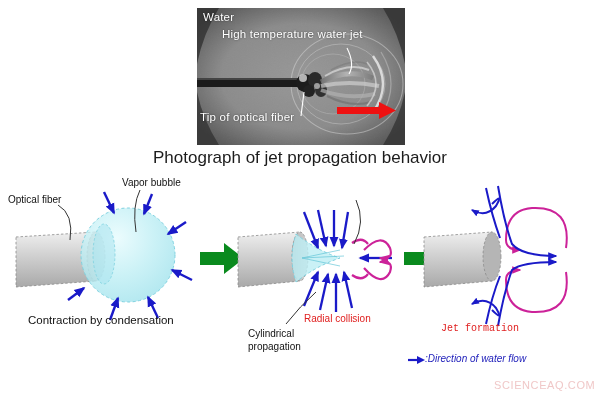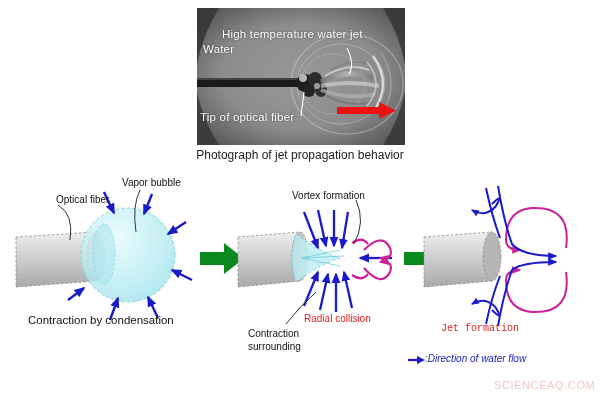--- a/index.html
+++ b/index.html
@@ -17,35 +17,35 @@
     position:absolute;left:197px;top:8px;width:208px;height:137px;
     overflow:hidden;
     background:#8d8d8d;
   }
   .photo svg{display:block;}
   .photo-label{
     position:absolute;color:#ffffff;font-size:11.5px;
     text-shadow:0 0 2px rgba(0,0,0,.55);
     white-space:nowrap;letter-spacing:.2px;
   }
-  #lbl-water{left:203px;top:11px;margin-top:32px;}
+  #lbl-water{left:203px;top:11px;}
   #lbl-jet{left:222px;top:28px;}
   #lbl-tip{left:200px;top:111px;}
 
   .caption{
     position:absolute;left:0;top:148px;width:600px;text-align:center;
-    font-size:12px;color:#1c1c1c;
+    font-size:17px;color:#1c1c1c;
   }
 
   
   .txt{position:absolute;font-size:10px;color:#111111;white-space:nowrap;line-height:13px;}
   .txt.red{color:#e02020;}
   .txt.blue{color:#2222bb;font-style:italic;}
 
-  #t-optfiber{left:8px;top:193px;margin-left:48px;}
+  #t-optfiber{left:8px;top:193px;}
   #t-vapor{left:122px;top:176px;}
   #t-contract{left:28px;top:314px;font-size:11.5px;}
   #t-vortex{left:292px;top:189px;}
   #t-radial{left:304px;top:312px;}
   #t-cyl{left:248px;top:327px;}
   #t-jetform{left:441px;top:322px;font-family:Liberation Mono, monospace;}
   #t-legend{left:425px;top:352px;}
 
   .watermark{
     position:absolute;left:494px;top:379px;
@@ -252,24 +252,23 @@
       <path d="M417,356 L425,360 L417,364 Z" fill="#1a1ac8"></path>
     </g>
   </svg>
 
   <div class="txt" id="t-optfiber">Optical fiber</div>
   <div class="txt" id="t-vapor">Vapor bubble</div>
   <div class="txt" id="t-contract">
     <span>Contraction by condensation</span><br>
   </div>
 
-  <div class="txt" id="t-vortex">Vortex formation</div>
   <div class="txt red" id="t-radial">Radial collision</div>
   <div class="txt" id="t-cyl">
-    <span>Contraction</span><br>
-    <span>surrounding</span>
+    <span>Cylindrical</span><br>
+    <span>propagation</span>
   </div>
 
   <div class="txt red" id="t-jetform">Jet formation</div>
   <div class="txt blue" id="t-legend">:Direction of water flow</div>
 
   <div class="watermark">SCIENCEAQ.COM</div>
 </div>
 
 </body></html>

